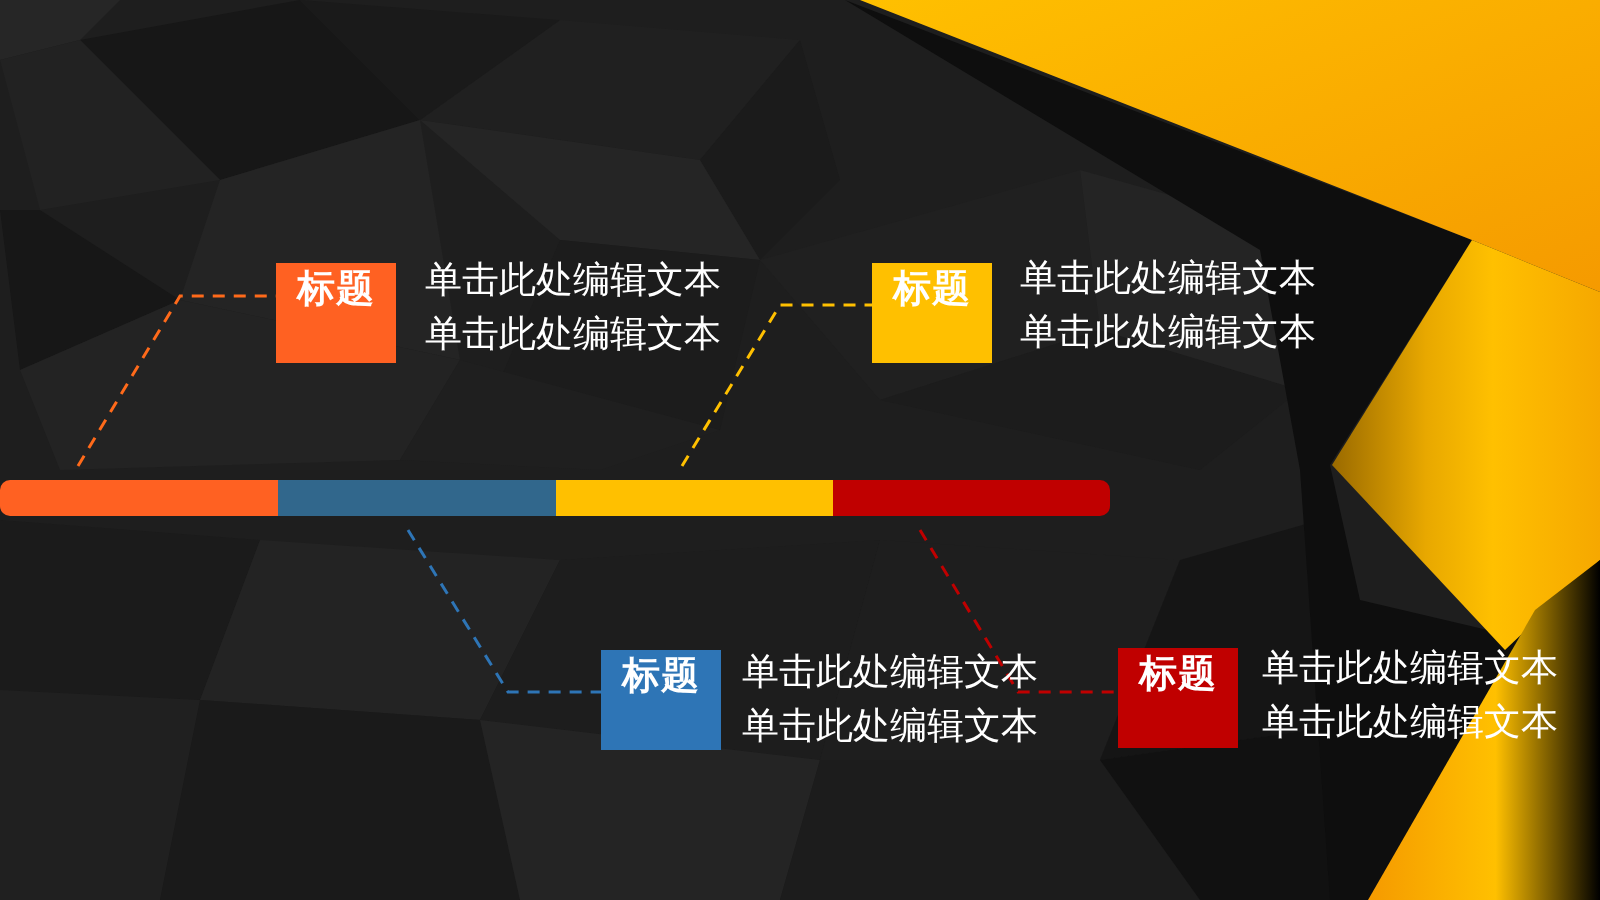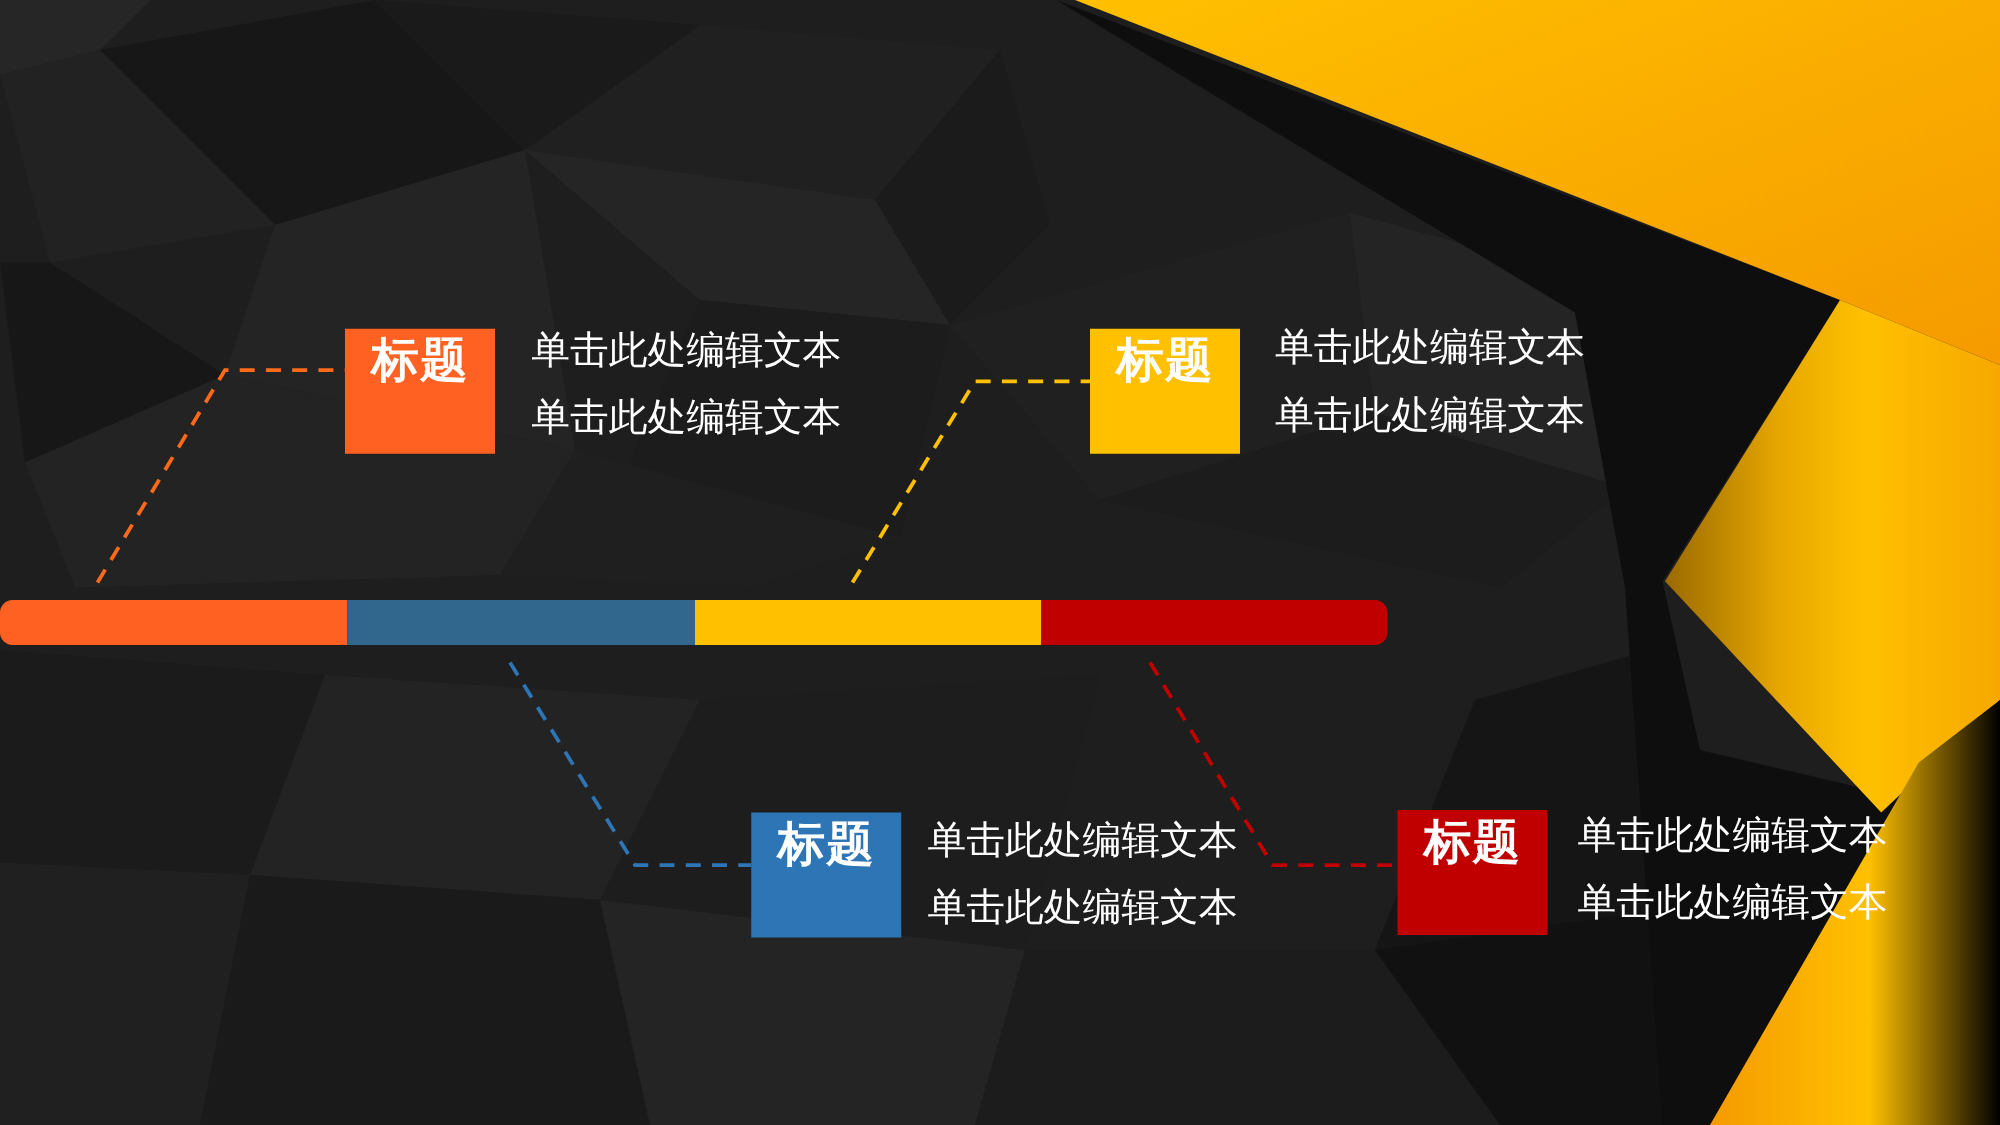--- a/index.html
+++ b/index.html
@@ -3,21 +3,21 @@
 <meta charset="utf-8">
 <style>
   html, body { margin:0; padding:0; }
   body { width:1600px; height:900px; overflow:hidden; background:#1f1f1f; position:relative;
          font-family:"DejaVu Sans","Liberation Sans",sans-serif; }
   .bg { position:absolute; left:0; top:0; width:1600px; height:900px; }
   .bar { position:absolute; top:480px; height:36px; }
   .seg { position:absolute; top:0; height:36px; }
   .title-box { position:absolute; width:120px; height:100px; display:flex; align-items:flex-start; justify-content:center;
                color:#fff; font-weight:bold; font-size:38px; letter-spacing:1px; }
-  .desc { position:absolute; color:#fff; font-size:31px; line-height:54px; white-space:nowrap; }
+  .desc { position:absolute; color:#fff; font-size:37px; line-height:54px; white-space:nowrap; }
   .desc div { height:54px; }
   svg.lines { position:absolute; left:0; top:0; width:1600px; height:900px; pointer-events:none; }
 </style>
 </head>
 <body>
 
 <svg class="bg" viewBox="0 0 1600 900" preserveAspectRatio="none">
   <defs>
     <linearGradient id="goldTop" x1="0" y1="0" x2="1" y2="1">
       <stop offset="0" stop-color="#FFC000"></stop>

